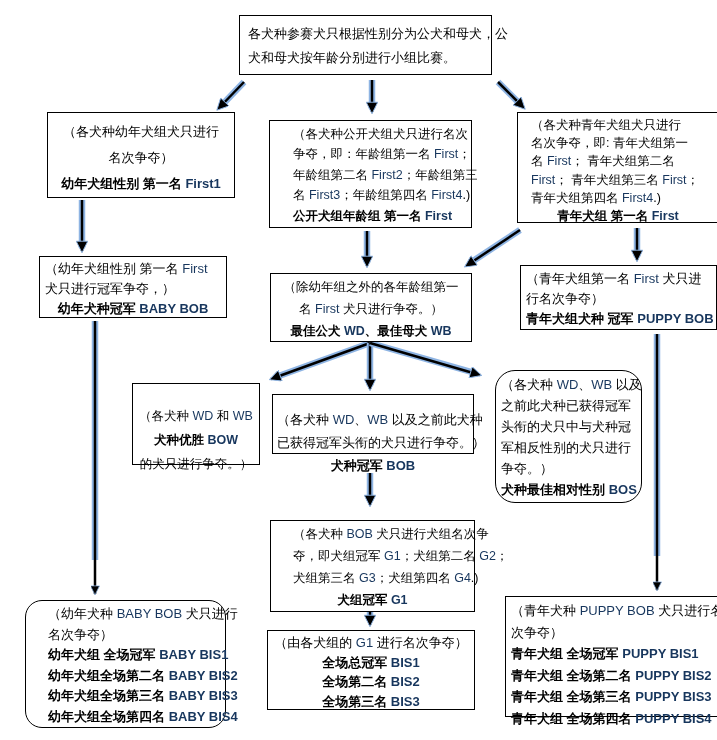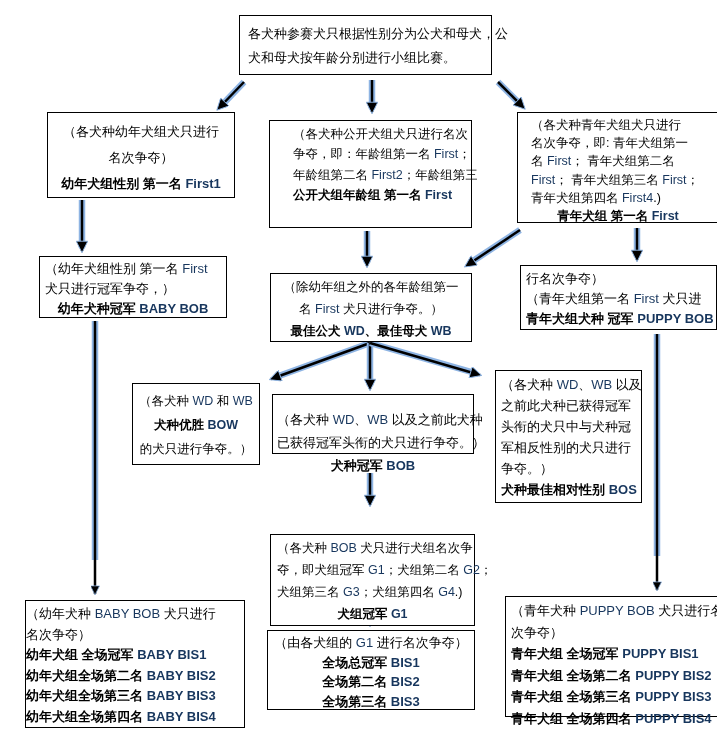--- a/index.html
+++ b/index.html
@@ -14,26 +14,26 @@
   .line.bold { font-weight:bold; }
   .latin { color:var(--navy,#17365d); }
 
   #b1  { left:227px; top:15px;  width:253px; height:60px;  line-height:24px; padding:6px 8px; }
   #b2  { left:35px;  top:112px; width:188px; height:86px;  line-height:26px; padding-top:6px; }
   #b3  { left:257px; top:120px; width:203px; height:108px; line-height:20.4px; font-size:12.5px; padding:3px 23px; }
   #b4  { left:505px; top:112px; width:202px; height:111px; line-height:18.2px; font-size:12.5px; padding:3px 13px; }
   #b5  { left:27px;  top:256px; width:188px; height:62px;  line-height:20px; padding:2px 5px; }
   #b6  { left:258px; top:273px; width:202px; height:69px;  line-height:22px; padding:2px 5px; font-size:12.5px; }
   #b7  { left:508px; top:265px; width:197px; height:65px;  line-height:20px; padding:3px 5px; }
-  #b8  { left:120px; top:383px; width:128px; height:82px;  line-height:24px; padding:5px 4px; font-size:12.5px; }
+  #b8  { left:120px; top:383px; width:128px; height:82px;  line-height:24px; padding:20px 4px; font-size:12.5px; }
   #b9  { left:260px; top:394px; width:202px; height:60px;  line-height:23px; padding:13px 4px; font-size:13px; }
-  #b10 { left:483px; top:370px; width:147px; height:133px; line-height:21px; padding:3px 5px; }
-  #b11 { left:258px; top:534px; width:205px; height:92px;  line-height:22px; padding:2px 6px; font-size:12.5px; }
+  #b10 { left:483px; top:370px; width:147px; height:133px; line-height:21px; padding:3px 5px;border-radius:20px; }
+  #b11 { left:258px; top:520px; width:205px; height:92px;  line-height:22px; padding:2px 22px; font-size:12.5px; }
   #b12 { left:255px; top:630px; width:208px; height:80px;  line-height:19.5px; padding:2px 5px; }
-  #b13 { left:13px;  top:600px; width:220px; height:128px; line-height:20.5px; padding:3px 0; }
+  #b13 { left:13px;  top:600px; width:201px; height:128px; line-height:20.5px; padding:3px 22px;border-radius:17px; }
   #b14 { left:493px; top:596px; width:220px; height:121px; line-height:21.5px; padding:3px 5px; }
 
   svg.arrows { position:absolute; left:0; top:0; width:717px; height:740px; pointer-events:none; }
   .arrow-halo { stroke:var(--halo,#8eb4e3); stroke-width:6.5; fill:none; }
   .arrow-core { stroke:var(--core,#000); stroke-width:2.5; fill:none; }
   marker path { fill:var(--core,#000); stroke:var(--halo,#8eb4e3); stroke-width:0.8; }
 </style>
 </head>
 <body>
 
@@ -112,20 +112,21 @@
     </div>
   <div id="b2" class="flow-box">
       <div class="line center"><span>（各犬种幼年犬组犬只进行</span></div>
       <div class="line center"><span>名次争夺）</span></div>
       <div class="line bold center"><span>幼年犬组性别 第一名 </span><span class="latin">First1</span></div>
     </div>
   <div id="b3" class="flow-box">
       <div class="line"><span>（各犬种公开犬组犬只进行名次</span></div>
       <div class="line"><span>争夺，即：年龄组第一名 </span><span class="latin">First</span><span>；</span></div>
       <div class="line"><span>年龄组第二名 </span><span class="latin">First2</span><span>；年龄组第三</span></div>
+      <div class="line"><span>名 </span><span class="latin">First3</span><span>；年龄组第四名 </span><span class="latin">First4</span><span>.)</span></div>
       <div class="line bold center"><span>公开犬组年龄组 第一名 </span><span class="latin">First</span></div>
     </div>
   <div id="b4" class="flow-box">
       <div class="line"><span>（各犬种青年犬组犬只进行</span></div>
       <div class="line"><span>名次争夺，即: 青年犬组第一</span></div>
       <div class="line"><span>名 </span><span class="latin">First</span><span>； 青年犬组第二名</span></div>
       <div class="line"><span class="latin">First</span><span>； 青年犬组第三名 </span><span class="latin">First</span><span>；</span></div>
       <div class="line"><span>青年犬组第四名 </span><span class="latin">First4</span><span>.)</span></div>
       <div class="line bold center"><span>青年犬组 第一名 </span><span class="latin">First</span></div>
     </div>
@@ -133,22 +134,22 @@
       <div class="line"><span>（幼年犬组性别 第一名 </span><span class="latin">First</span></div>
       <div class="line"><span>犬只进行冠军争夺，）</span></div>
       <div class="line bold center"><span>幼年犬种冠军 </span><span class="latin">BABY</span><span> </span><span class="latin">BOB</span></div>
     </div>
   <div id="b6" class="flow-box">
       <div class="line center"><span>（除幼年组之外的各年龄组第一</span></div>
       <div class="line center"><span>名 </span><span class="latin">First</span><span> 犬只进行争夺。）</span></div>
       <div class="line bold center"><span>最佳公犬 </span><span class="latin">WD</span><span>、最佳母犬 </span><span class="latin">WB</span></div>
     </div>
   <div id="b7" class="flow-box">
+      <div class="line"><span>（青年犬组第一名 </span><span class="latin">First</span><span> 犬只进</span></div>
       <div class="line"><span>行名次争夺）</span></div>
-      <div class="line"><span>（青年犬组第一名 </span><span class="latin">First</span><span> 犬只进</span></div>
       <div class="line bold"><span>青年犬组犬种 冠军 </span><span class="latin">PUPPY</span><span> </span><span class="latin">BOB</span></div>
     </div>
   <div id="b8" class="flow-box">
       <div class="line center"><span>（各犬种 </span><span class="latin">WD</span><span> 和 </span><span class="latin">WB</span></div>
       <div class="line bold center"><span>犬种优胜 </span><span class="latin">BOW</span></div>
       <div class="line center"><span>的犬只进行争夺。）</span></div>
     </div>
   <div id="b9" class="flow-box">
       <div class="line center"><span>（各犬种 </span><span class="latin">WD</span><span>、</span><span class="latin">WB</span><span> 以及之前此犬种</span></div>
       <div class="line center"><span>已获得冠军头衔的犬只进行争夺。）</span></div>

